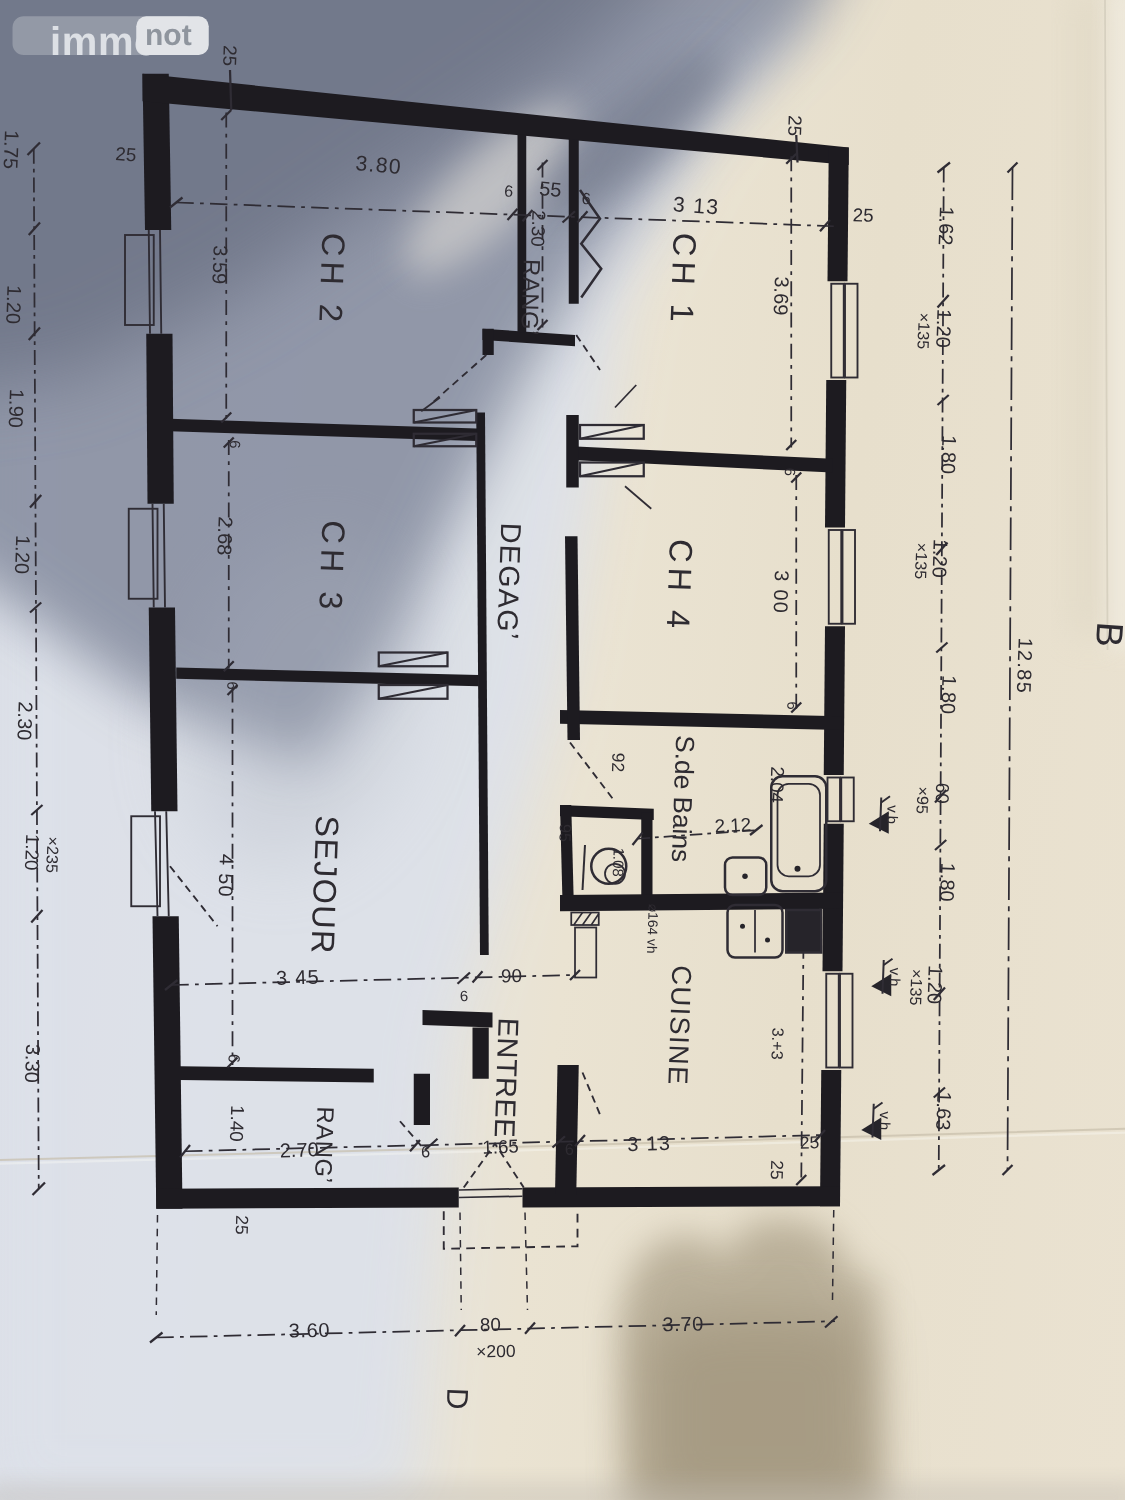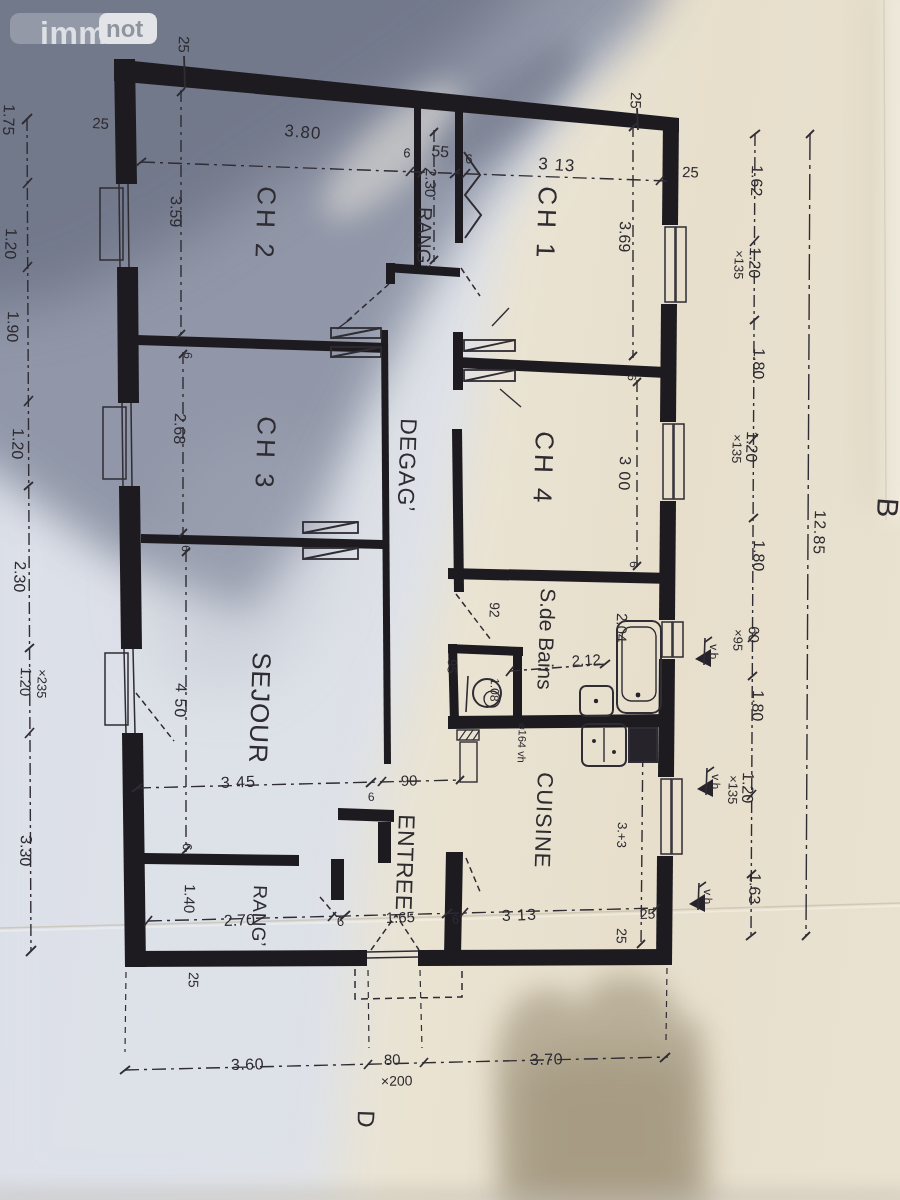--- a/index.html
+++ b/index.html
@@ -3,21 +3,21 @@
 <meta charset="utf-8">
 <style>
 html,body{margin:0;padding:0}
 .page{position:relative;width:900px;height:1200px;overflow:hidden;
 background:linear-gradient(97deg,#d9dde6 0%,#dfe2e9 26%,#e4e3df 38%,#eae3d2 52%,#e7dfcc 70%,#eae2d1 100%);
 font-family:"Liberation Sans",sans-serif}
 svg{position:absolute;left:0;top:0}
 .logo{position:absolute;left:10px;top:13px;width:147px;height:31px;border-radius:9px;
 background:rgba(168,172,182,0.62);z-index:5}
 .logo .immo{position:absolute;left:30px;top:2px;font-size:32px;font-weight:bold;color:#dde0e5;letter-spacing:0.5px}
-.logo .notbox{position:absolute;left:89px;top:0px;width:58px;height:31px;border-radius:8px;background:#e2e4e8}
+.logo .notbox{position:absolute;left:99px;top:0px;width:58px;height:31px;border-radius:8px;background:#e2e4e8}
 .logo .not{position:absolute;left:7px;top:2px;font-size:24px;font-weight:bold;color:#8f959e}
 </style>
 </head>
 <body>
 <div class="page">
 <svg width="900" height="1200" viewBox="0 0 900 1200">
 <defs>
 <filter id="b8" x="-50%" y="-50%" width="200%" height="200%">
           <feGaussianBlur stdDeviation="8"></feGaussianBlur>
         </filter>

